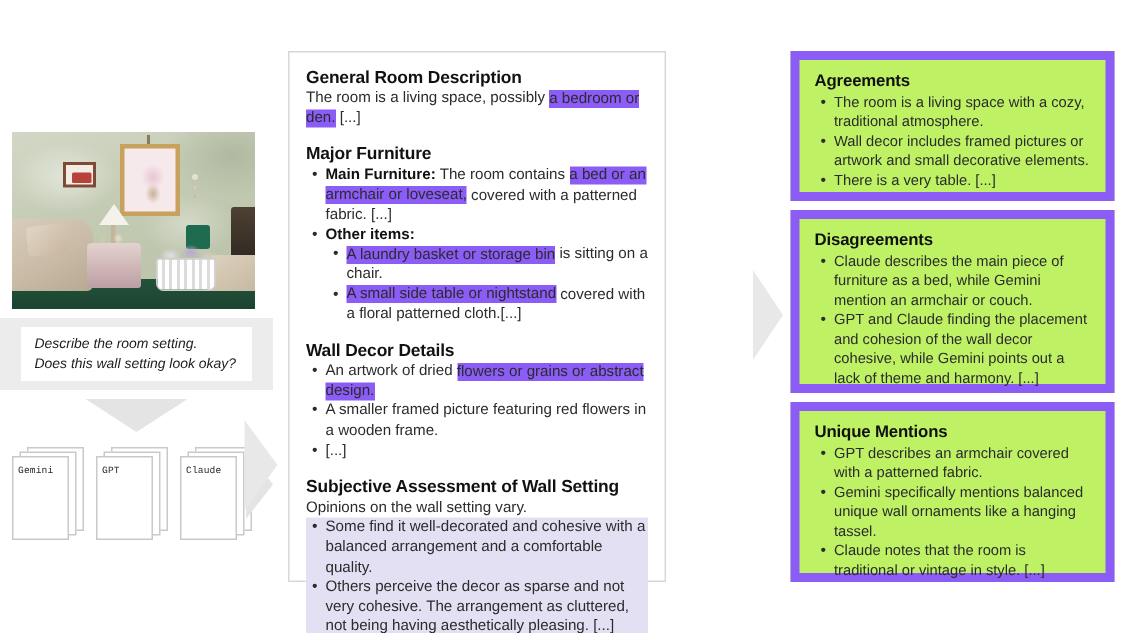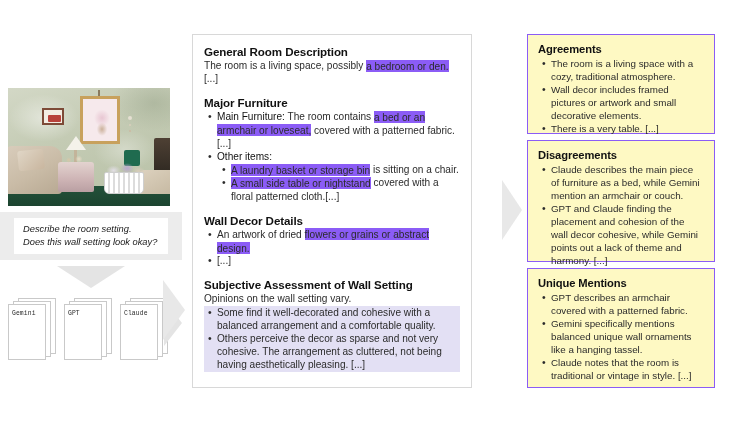--- a/index.html
+++ b/index.html
@@ -210,21 +210,21 @@
     border-top: 30px solid transparent;
     border-bottom: 30px solid transparent;
     border-left: 22px solid #e8e8e8;
   }
 
   
   #middle-panel {
     position: absolute;
     left: 192px;
     top: 34px;
-    width: 280px;
+    width: 252px;
     height: 354px;
     background: #ffffff;
     border: 1px solid #d8d8d8;
     box-sizing: border-box;
     padding: 10px 11px 0 11px;
   }
   .sec-title {
     font-size: 11.6px;
     font-weight: bold;
     color: #111111;
@@ -279,40 +279,40 @@
   }
   .hl {
     background: #8b5cf6;
     padding: 0.5px 0;
     box-decoration-break: clone;
     -webkit-box-decoration-break: clone;
   }
   .blockhl {
     background: #e3e0f4;
   }
-  .b { font-weight: normal; color: #111111; }
+  .b { font-weight: bold; color: #111111; }
 
   
   #arrow-mid-right {
     position: absolute;
     left: 502px;
     top: 180px;
     width: 0; height: 0;
     border-top: 30px solid transparent;
     border-bottom: 30px solid transparent;
     border-left: 20px solid #e8e8e8;
   }
 
   
   .right-panel {
     position: absolute;
     left: 527px;
-    width: 188px;
-    background: #fef9c3;
-    border: 1px solid #8b5cf6;
+    width: 216px;
+    background: #bef264;
+    border: 6px solid #8b5cf6;
     box-sizing: border-box;
     padding: 8px 10px 9px 10px;
   }
   #panel-agreements   { top: 34px;  height: 100px; }
   #panel-disagreements{ top: 140px; height: 122px; }
   #panel-unique       { top: 268px; height: 120px; }
   .right-panel .sec-title { font-size: 11.2px; margin-bottom: 2px; }
   .right-panel ul.bl > li { font-size: 9.8px; line-height: 13px; }
 </style>
 </head>
@@ -389,20 +389,21 @@
           <li><span class="hl">A small side table or nightstand</span><span> covered with a floral patterned cloth.[...]</span></li>
         </ul>
       </li>
     </ul>
   </div>
 
   <div class="sec-block">
     <div class="sec-title">Wall Decor Details</div>
     <ul class="bl">
       <li><span>An artwork of dried </span><span class="hl">flowers or grains or abstract design.</span></li>
+      <li>A smaller framed picture featuring red flowers in a wooden frame.</li>
       <li>[...]</li>
     </ul>
   </div>
 
   <div class="sec-block">
     <div class="sec-title">Subjective Assessment of Wall Setting</div>
     <p class="sec-sub">Opinions on the wall setting vary.</p>
     <ul class="bl blockhl">
       <li>Some find it well-decorated and cohesive with a balanced arrangement and a comfortable quality.</li>
       <li>Others perceive the decor as sparse and not very cohesive. The arrangement as cluttered, not being having aesthetically pleasing. [...]</li>

